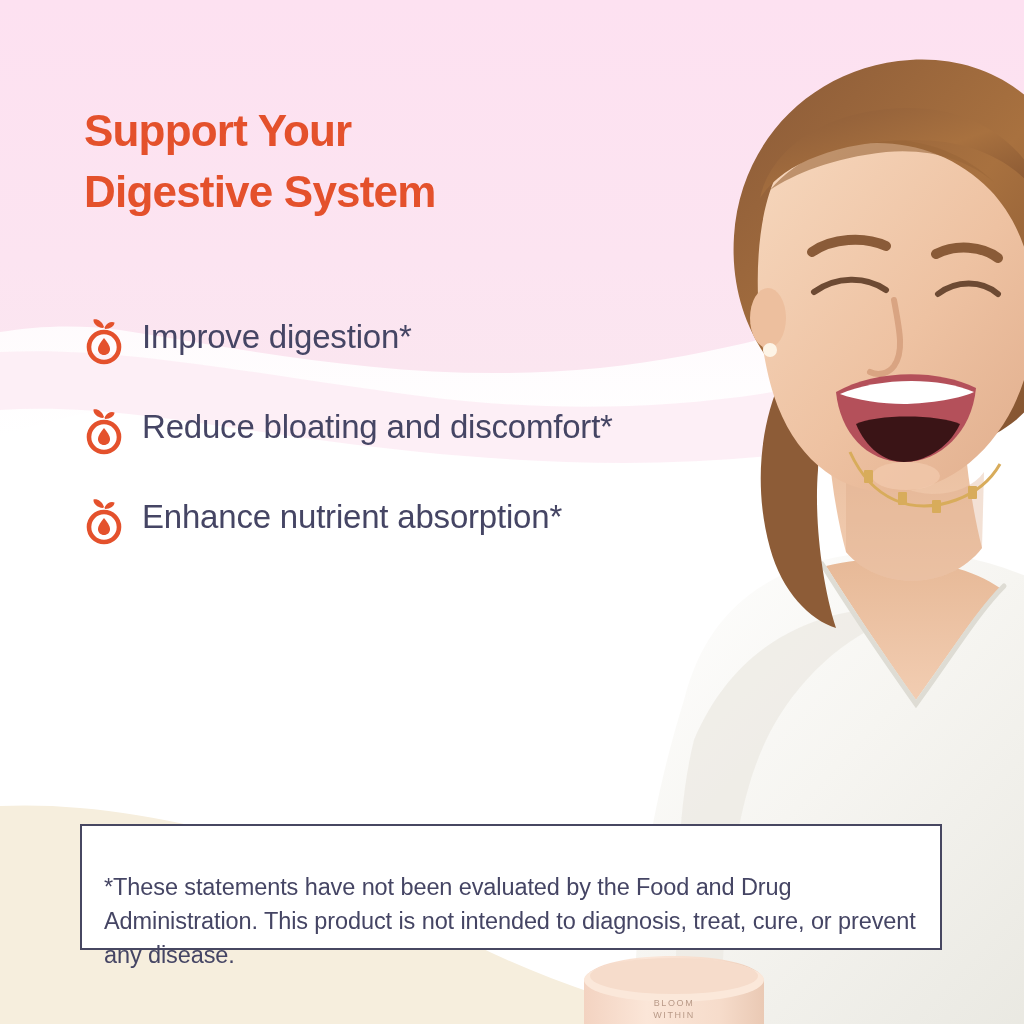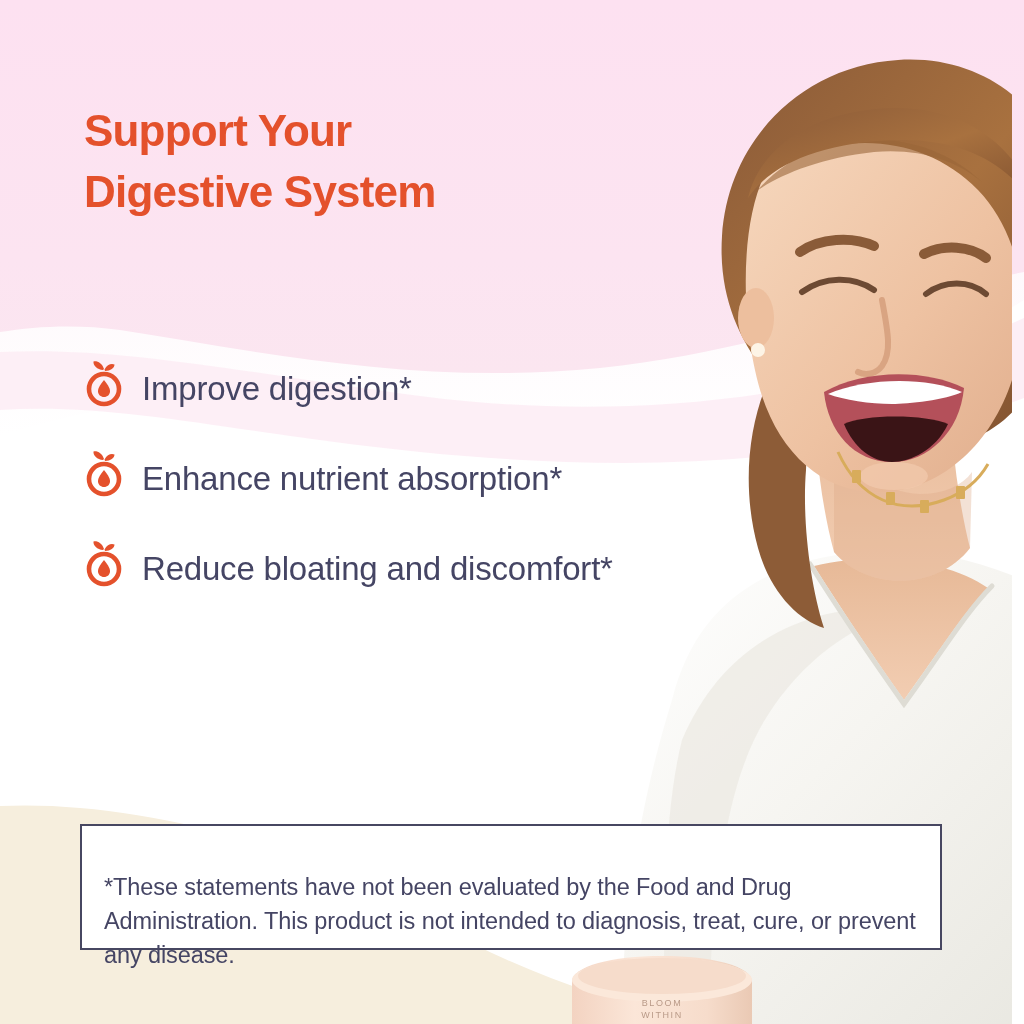--- a/index.html
+++ b/index.html
@@ -22,21 +22,21 @@
     position: absolute;
     inset: 0;
     width: 100%;
     height: 100%;
   }
   .bg-svg { display: block; width: 1024px; height: 1024px; }
 
   
   .photo {
     position: absolute;
-    right: 12px;
+    right: 0;
     top: 0;
     width: 460px;
     height: 1024px;
     overflow: hidden;
     pointer-events: none;
   }
   .photo-svg { display: block; width: 460px; height: 1024px; }
 
   
   .headline {
@@ -56,21 +56,21 @@
   
   .benefits {
     position: absolute;
     left: 84px;
     top: 318px;
     width: 700px;
     z-index: 6;
   }
   .benefit-row {
     display: flex;
-    align-items: flex-end;
+    align-items: flex-start;
     height: 90px;
   }
   .benefit-icon {
     flex: 0 0 auto;
     width: 40px;
     height: 48px;
     margin-right: 18px;
     display: block;
   }
   .benefit-text {
@@ -239,31 +239,31 @@
       <span class="benefit-text">Improve digestion*</span>
     </div>
 
     <div class="benefit-row">
       <svg class="benefit-icon" viewBox="0 0 40 48" xmlns="http://www.w3.org/2000/svg">
         <path d="M20 9 C18 3 13 0.5 9.5 1.5 C9 5.5 13 9.5 19 10 Z" fill="#e4512c"></path>
         <path d="M20.5 9.5 C23 4.5 27.5 3 30.5 4.5 C30.5 8 26.5 11 21 11 Z" fill="#e4512c"></path>
         <circle cx="20" cy="29" r="15" fill="none" stroke="#e4512c" stroke-width="4.6"></circle>
         <path d="M20 20 C24.5 25.5 26 28.5 26 31.2 C26 34.6 23.3 37 20 37 C16.7 37 14 34.6 14 31.2 C14 28.5 15.5 25.5 20 20 Z" fill="#e4512c"></path>
       </svg>
-      <span class="benefit-text">Enhance nutrient absorption*</span>
+      <span class="benefit-text">Reduce bloating and discomfort*</span>
     </div>
 
     <div class="benefit-row">
       <svg class="benefit-icon" viewBox="0 0 40 48" xmlns="http://www.w3.org/2000/svg">
         <path d="M20 9 C18 3 13 0.5 9.5 1.5 C9 5.5 13 9.5 19 10 Z" fill="#e4512c"></path>
         <path d="M20.5 9.5 C23 4.5 27.5 3 30.5 4.5 C30.5 8 26.5 11 21 11 Z" fill="#e4512c"></path>
         <circle cx="20" cy="29" r="15" fill="none" stroke="#e4512c" stroke-width="4.6"></circle>
         <path d="M20 20 C24.5 25.5 26 28.5 26 31.2 C26 34.6 23.3 37 20 37 C16.7 37 14 34.6 14 31.2 C14 28.5 15.5 25.5 20 20 Z" fill="#e4512c"></path>
       </svg>
-      <span class="benefit-text">Reduce bloating and discomfort*</span>
+      <span class="benefit-text">Enhance nutrient absorption*</span>
     </div>
 
   </div>
 
   <div class="disclaimer">
     <p class="disclaimer-text">*These statements have not been evaluated by the Food and Drug Administration. This product is not intended to diagnosis, treat, cure, or prevent any disease.</p>
   </div>
 
 </div>
 

